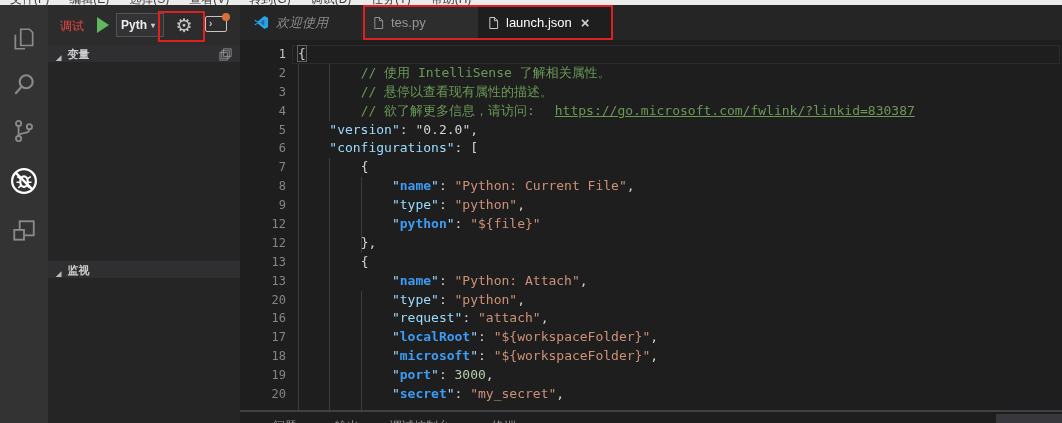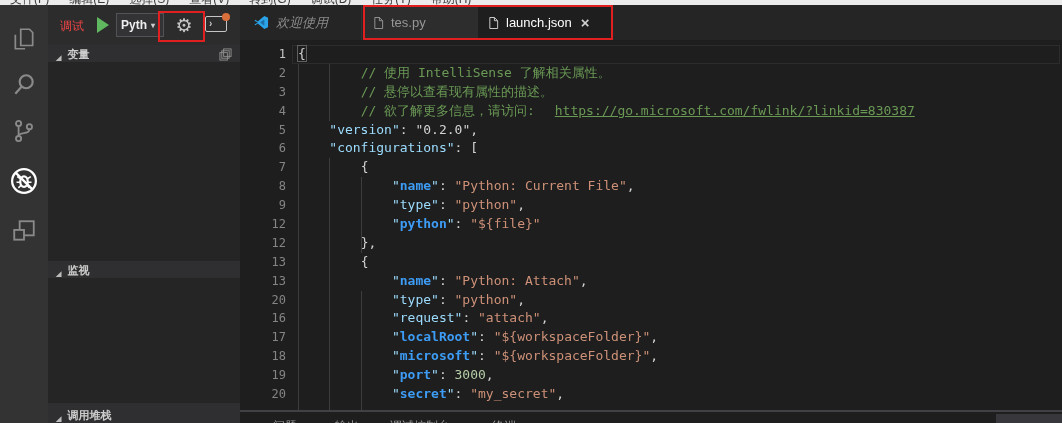--- a/index.html
+++ b/index.html
@@ -157,24 +157,20 @@
       </span>
     </div>
     <div class="side-body" style="top:57px; height:199px;"></div>
 
     <div class="side-section-header" style="top:256px; height:17px;">
       <span class="twistie">◢</span>
       <span>监视</span>
     </div>
     <div class="side-body" style="top:273px; height:125px;"></div>
 
-    <div class="side-section-header" style="top:398px; height:20px;">
-      <span class="twistie">◢</span>
-      <span>调用堆栈</span>
-    </div>
   </div>
 
   <div class="editor">
     <div class="tabbar">
       <div class="tab tab-welcome">
         <span class="ficon">
           <svg width="15" height="15" viewBox="0 0 16 16">
             <polygon points="11,1 15,3 15,13 11,15 4,9 1.5,11 0.5,10 4,8 0.5,6 1.5,5 4,7" fill="#2aa3e8"></polygon>
             <polygon points="11,4.5 11,11.5 6.5,8" fill="#1e6ea8"></polygon>
           </svg>

